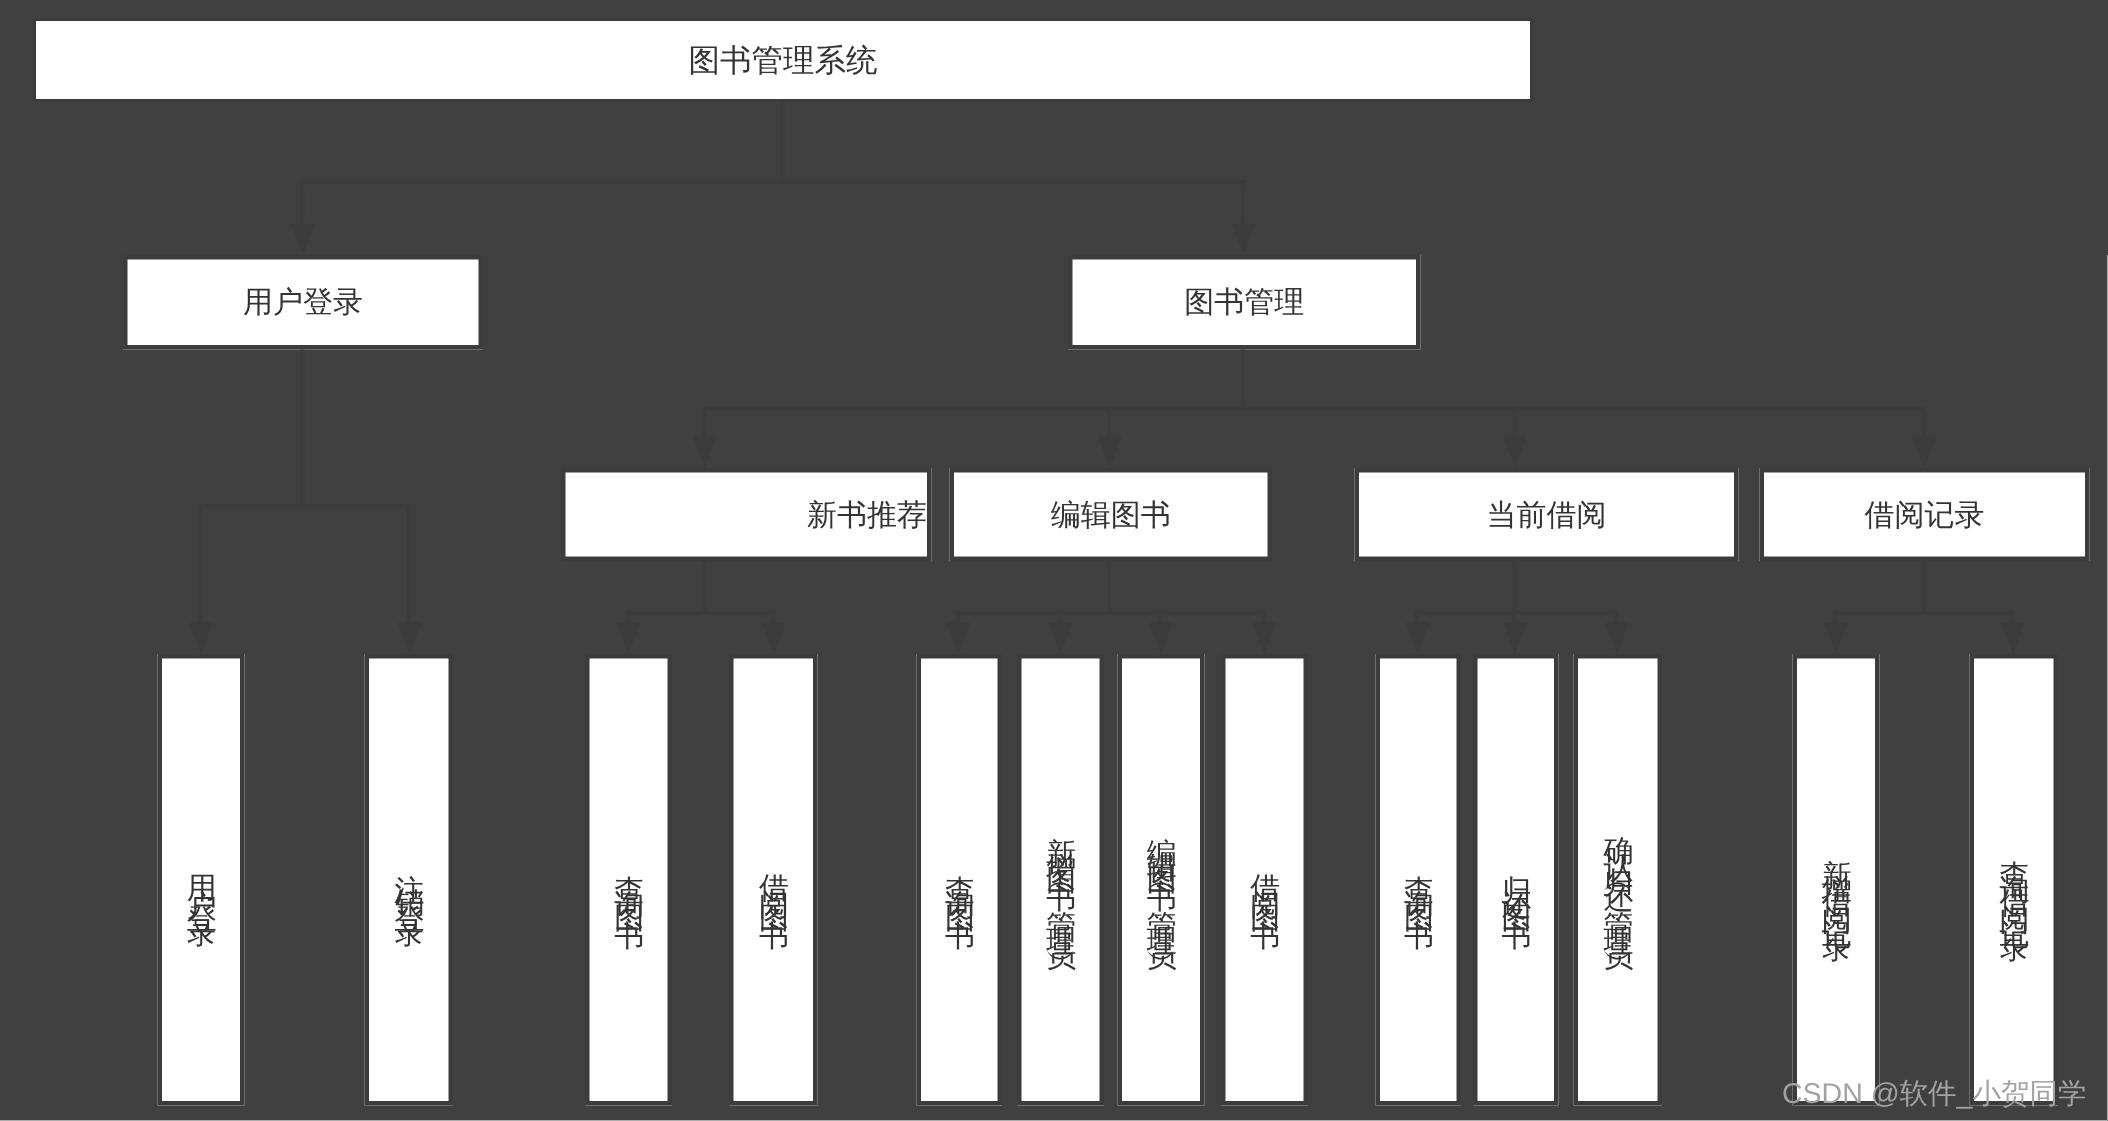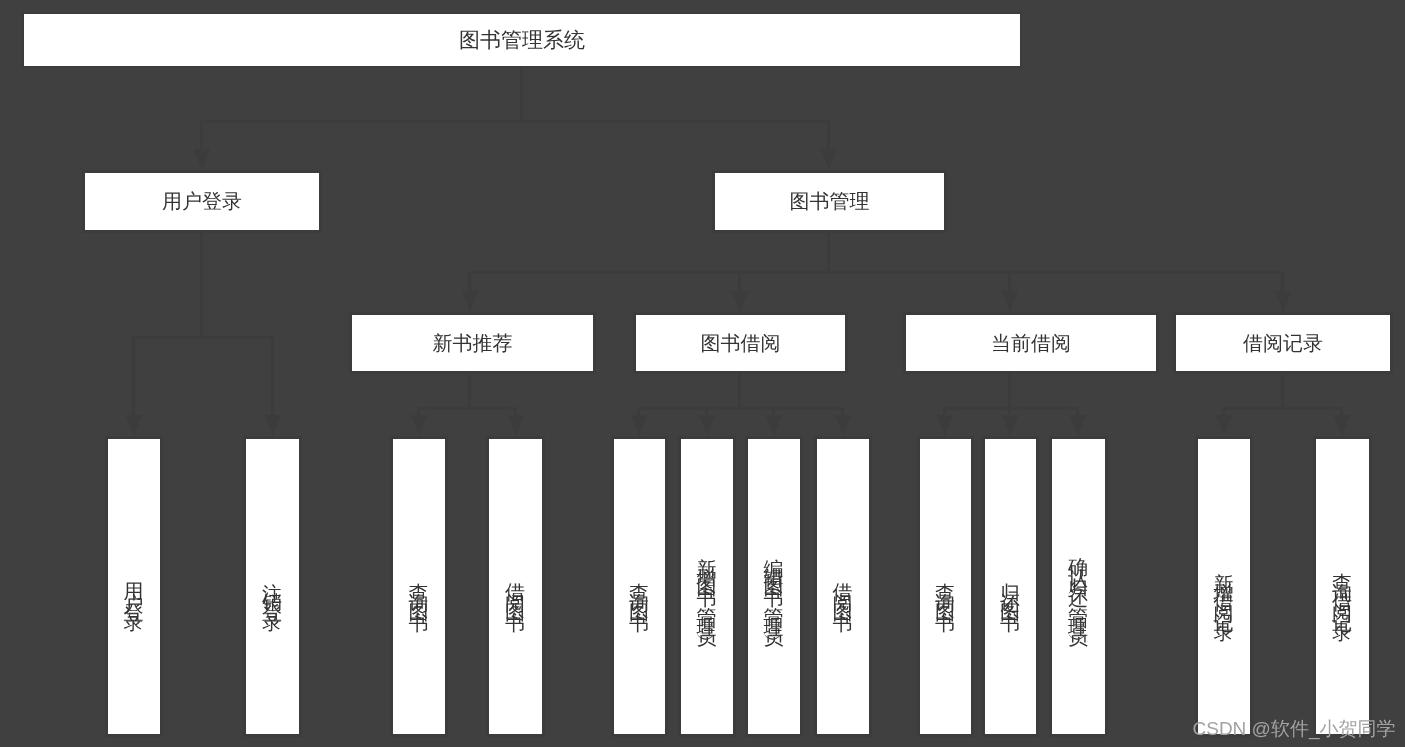--- a/index.html
+++ b/index.html
@@ -24,21 +24,21 @@
   .vline{position:absolute;width:3px;background:#3c3c3c;}
   .hline{position:absolute;height:3px;background:#3c3c3c;}
   .arrow{
     position:absolute;width:0;height:0;
     border-left:8px solid transparent;
     border-right:8px solid transparent;
     border-top:21px solid #3c3c3c;
   }
   .watermark{
     position:absolute;left:1188px;top:716px;width:212px;
-    font-size:19px;color:#a2a2a2;text-align:center;white-space:nowrap;
+    font-size:19px;color:#a2a2a2;text-align:left;white-space:nowrap;
   }
 </style>
 </head>
 <body>
 
 <div class="canvas">
 
   <div class="box root-box" style="left:22px;top:12px;width:1000px;height:56px;">
     <span>图书管理系统</span>
   </div>
@@ -68,25 +68,25 @@
   <div class="hline" style="left:470px;top:271px;width:814px;"></div>
   <div class="vline" style="left:468px;top:271px;height:22px;"></div>
   <div class="arrow" style="left:462px;top:291px;"></div>
   <div class="vline" style="left:738px;top:271px;height:22px;"></div>
   <div class="arrow" style="left:732px;top:291px;"></div>
   <div class="vline" style="left:1008px;top:271px;height:22px;"></div>
   <div class="arrow" style="left:1002px;top:291px;"></div>
   <div class="vline" style="left:1281px;top:271px;height:22px;"></div>
   <div class="arrow" style="left:1275px;top:291px;"></div>
 
-  <div class="box" style="left:349px;top:312px;width:247px;height:62px;">
+  <div class="box" style="left:374px;top:312px;width:247px;height:62px;justify-content:flex-end;">
     <span>新书推荐</span>
   </div>
   <div class="box" style="left:633px;top:312px;width:215px;height:62px;">
-    <span>图书借阅</span>
+    <span>编辑图书</span>
   </div>
   <div class="box" style="left:903px;top:312px;width:256px;height:62px;">
     <span>当前借阅</span>
   </div>
   <div class="box" style="left:1173px;top:312px;width:220px;height:62px;">
     <span>借阅记录</span>
   </div>
 
   <div class="vline" style="left:468px;top:374px;height:33px;"></div>
   <div class="hline" style="left:418px;top:407px;width:99px;"></div>

